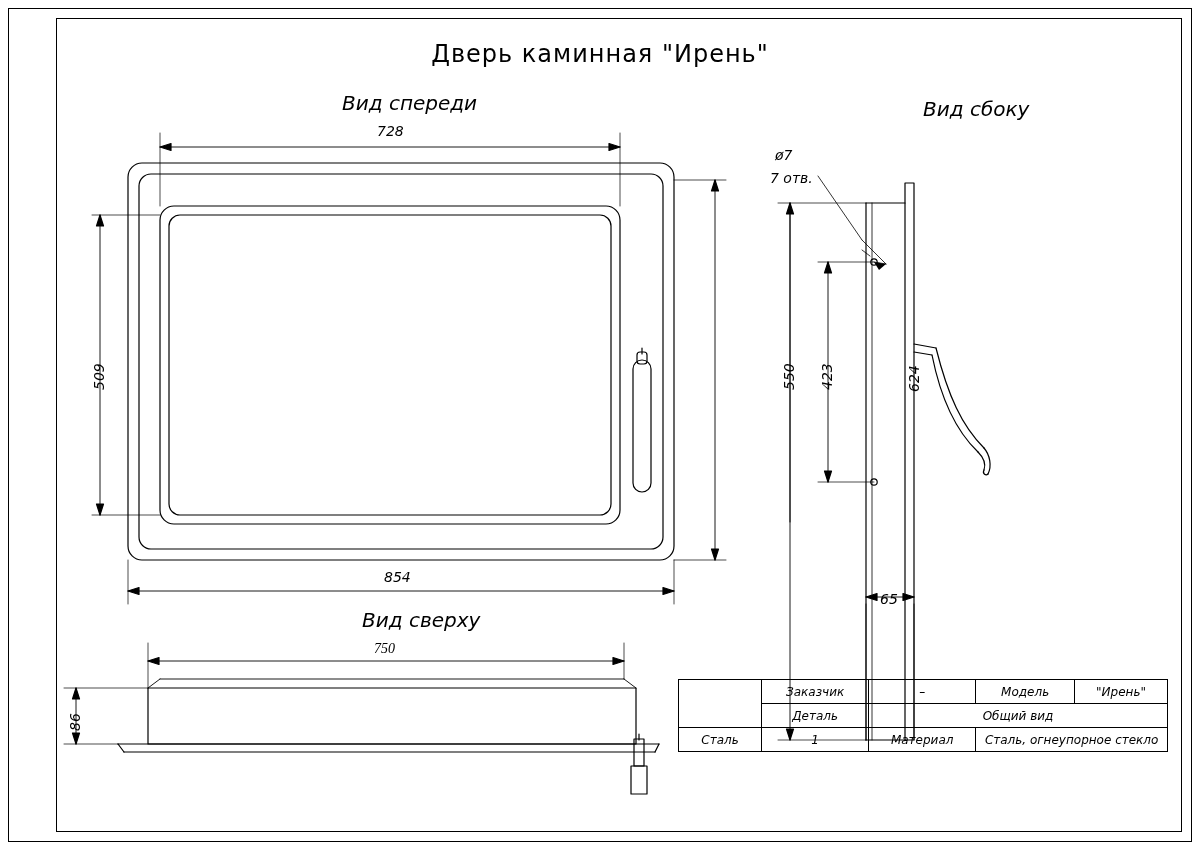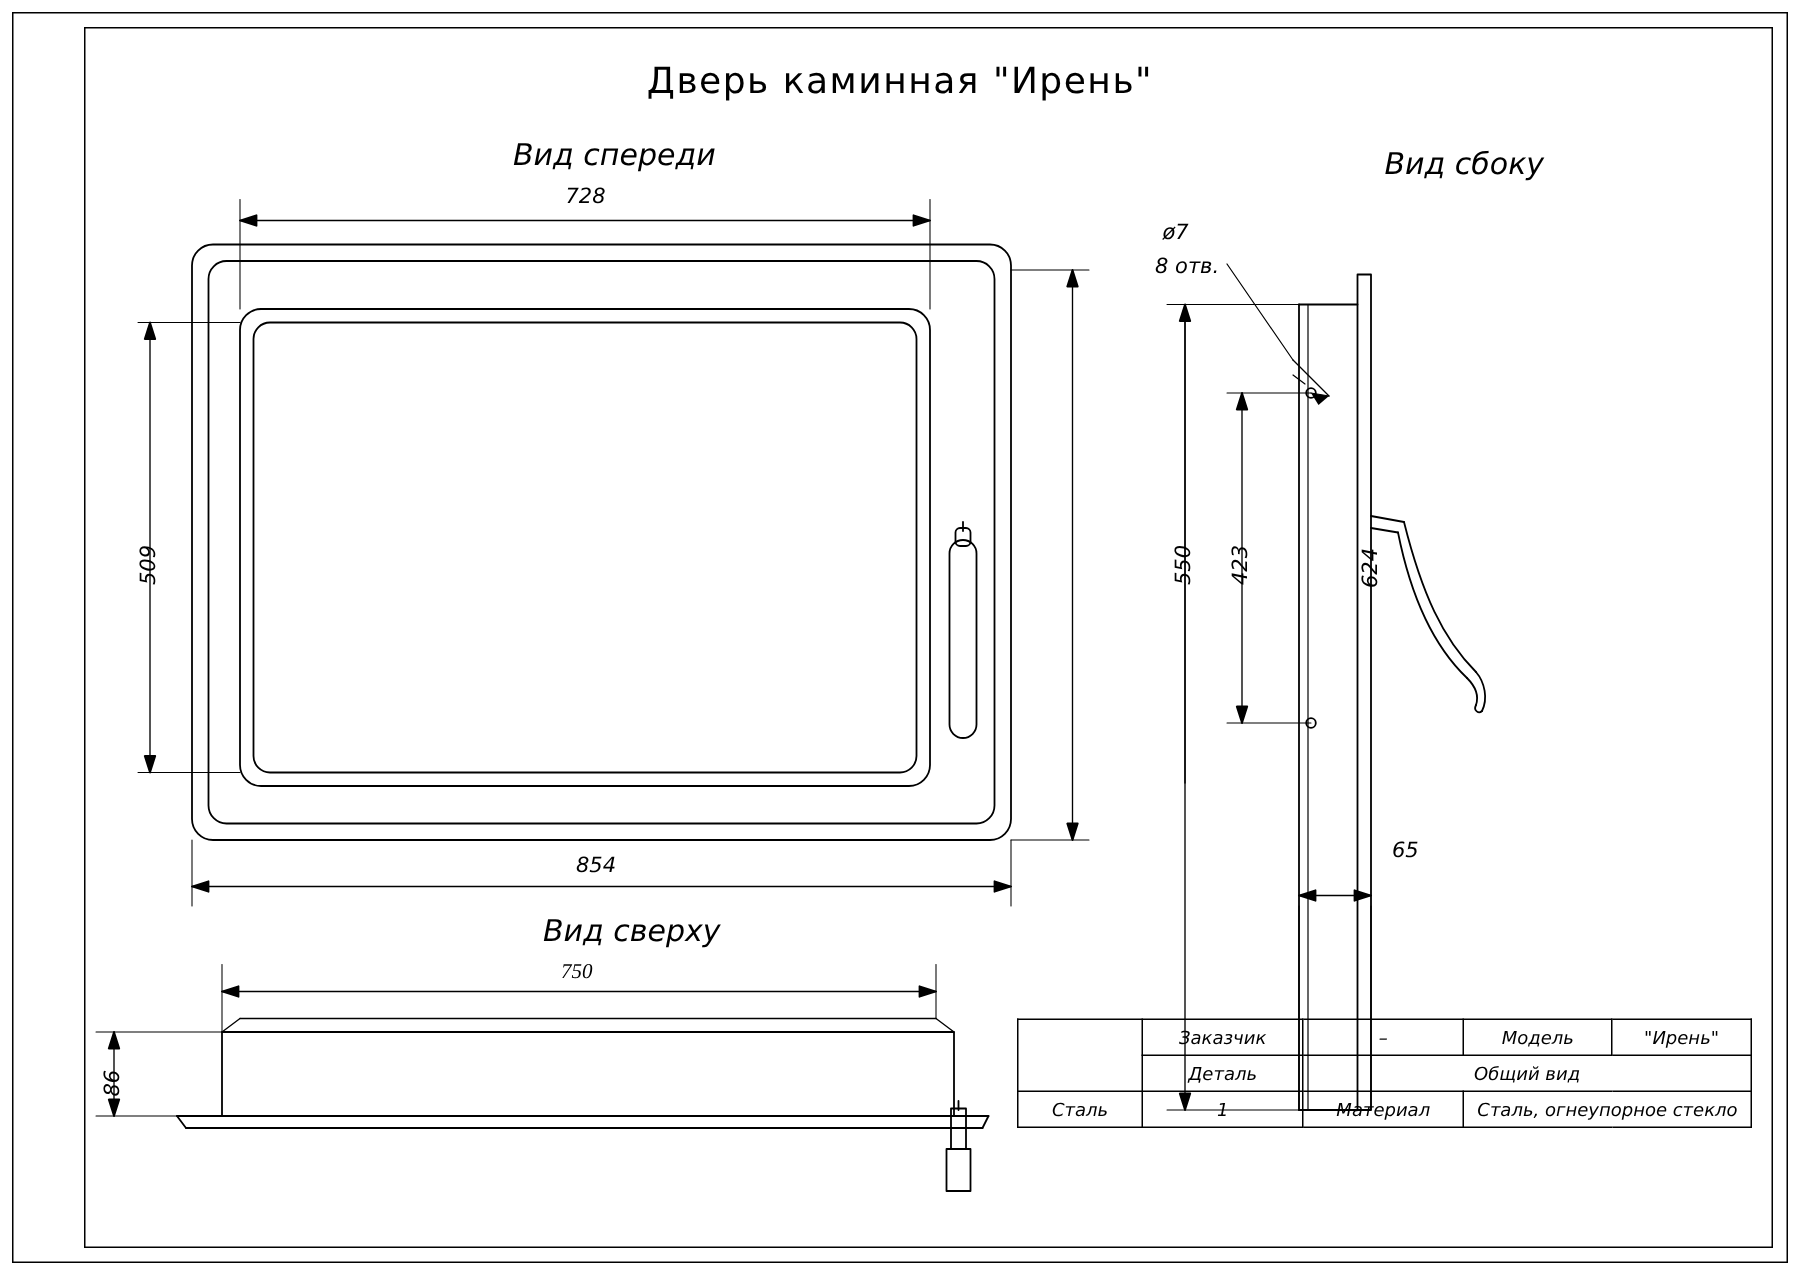--- a/index.html
+++ b/index.html
@@ -224,25 +224,25 @@
   <div class="lbl" style="left:342px; top:93px;">Вид спереди</div>
   <div class="lbl" style="left:883px; top:99px;margin-left:40px;">Вид сбоку</div>
   <div class="lbl" style="left:362px; top:610px;text-align:center;">Вид сверху</div>
 
   <div class="dim" style="left:377px; top:124px;">728</div>
   <div class="dim" style="left:384px; top:570px;text-align:center;">854</div>
   <div class="dim vert" style="left:92px; top:390px;">509</div>
   <div class="dim vert" style="left:907px; top:392px;">624</div>
 
   <div class="dim" style="left:775px; top:148px;">ø7</div>
-  <div class="dim" style="left:770px; top:171px;">8 отв.</div>
+  <div class="dim" style="left:770px; top:171px;">7 отв.</div>
 
   <div class="dim vert" style="left:782px; top:390px;">550</div>
   <div class="dim vert" style="left:820px; top:390px;">423</div>
-  <div class="dim" style="left:880px; top:560px;margin-left:48px;">65</div>
+  <div class="dim" style="left:880px; top:592px;">65</div>
 
   <div class="dim" style="left:374px; top:642px;font-family:Liberation Serif, serif;">750</div>
   <div class="dim vert" style="left:68px; top:731px;">86</div>
 
   <table class="tblock">
     <tbody>
         <tr>
       <td class="c-blank" rowspan="2"></td>
       <td class="c-key">Заказчик</td>
       <td class="c-v1">–</td>

